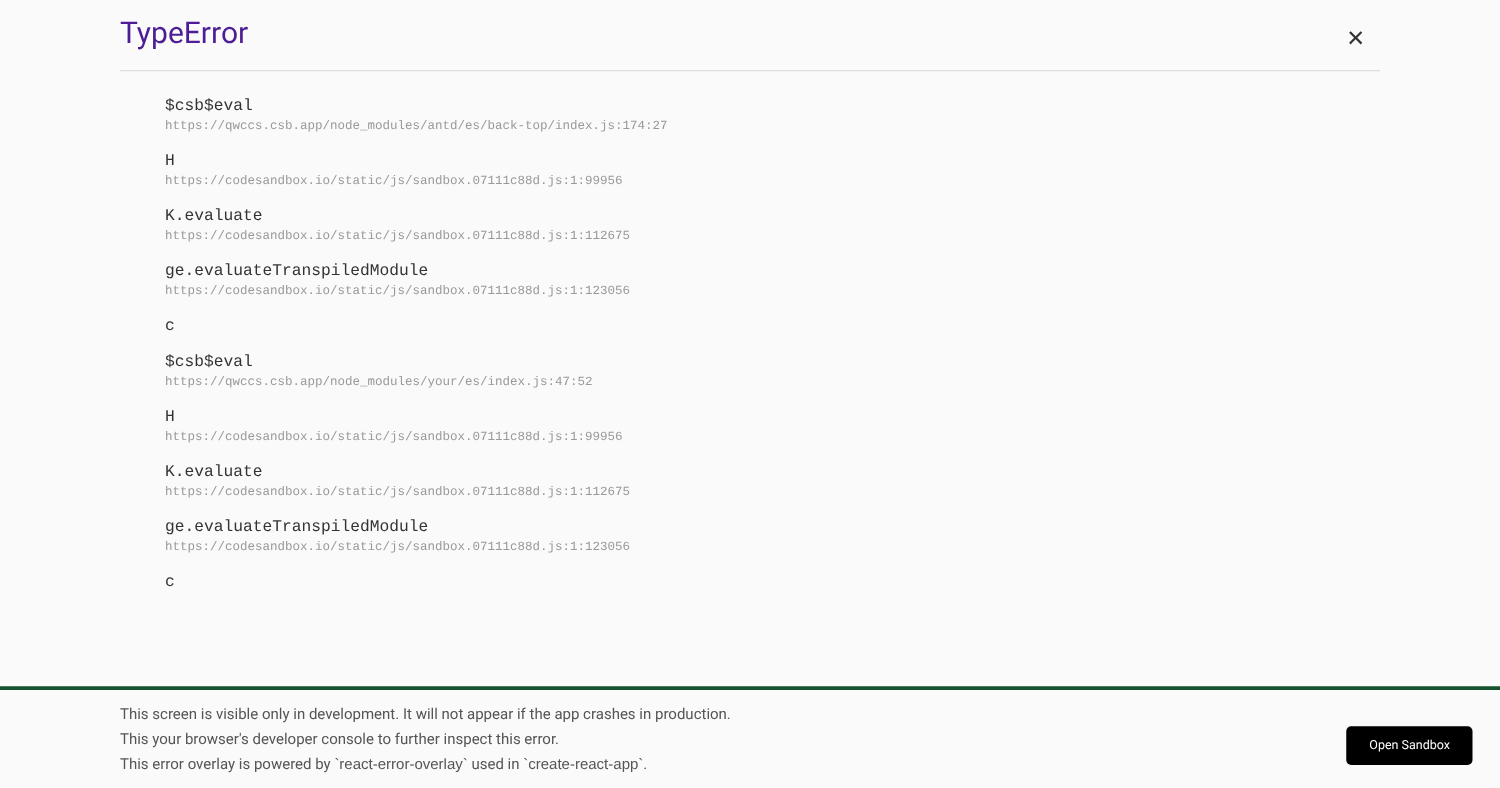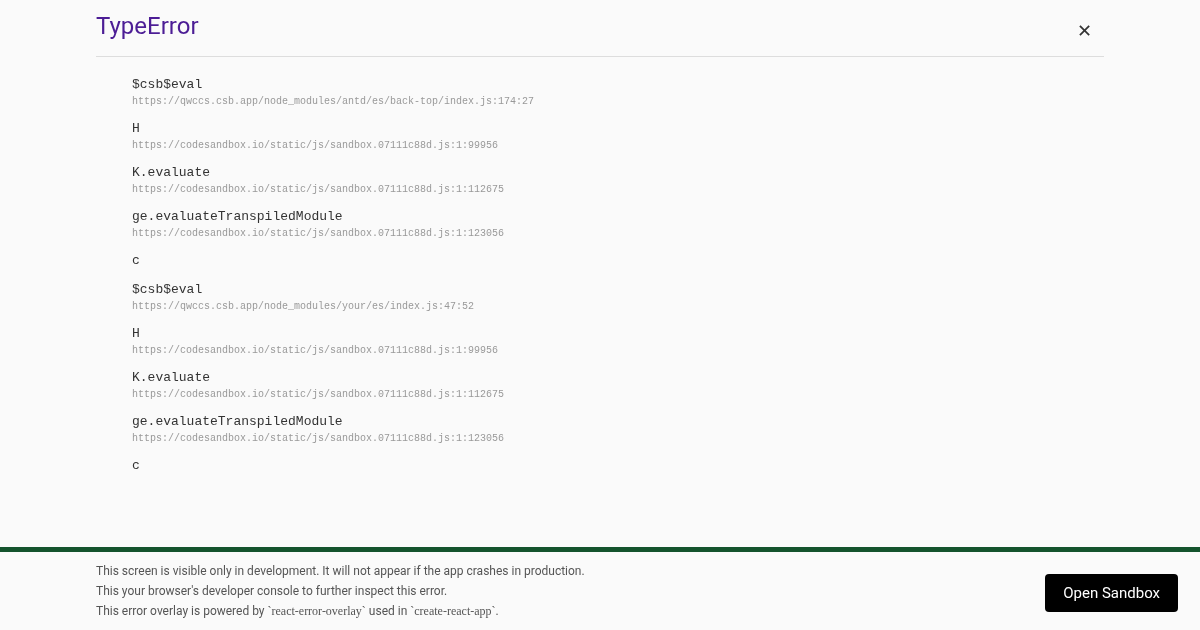--- a/index.html
+++ b/index.html
@@ -59,41 +59,41 @@
       cursor: pointer;
       font-family: Arial, sans-serif;
     }
     .footer {
       position: absolute;
       bottom: 0;
       left: 0;
       right: 0;
       background: #fafafa;
       padding: 10px 96px 8px 96px;
-      border-top: 5px solid #14532d;
+      border-top: 3px solid #14532d;
     }
     .footer-line {
       font-size: 12px;
       color: #555;
       line-height: 1.5;
       margin-bottom: 2px;
     }
     .footer-line .mono {
-      font-family: Liberation Serif, serif;
+      font-family: Liberation Sans, sans-serif;
       text-align: right;
     }
     .open-sandbox-btn {
       position: absolute;
       bottom: 18px;
       right: 22px;
       background: #000;
       color: #fff;
       border: none;
       padding: 10px 18px;
-      font-size: 15px;
+      font-size: 10px;
       border-radius: 4px;
       cursor: pointer;
       font-family: -apple-system, BlinkMacSystemFont, "Segoe UI", Roboto, sans-serif;
     }
     .stack-list {
       height: 440px;
       overflow: hidden;
       margin-left: 36px;
     }
   </style>

